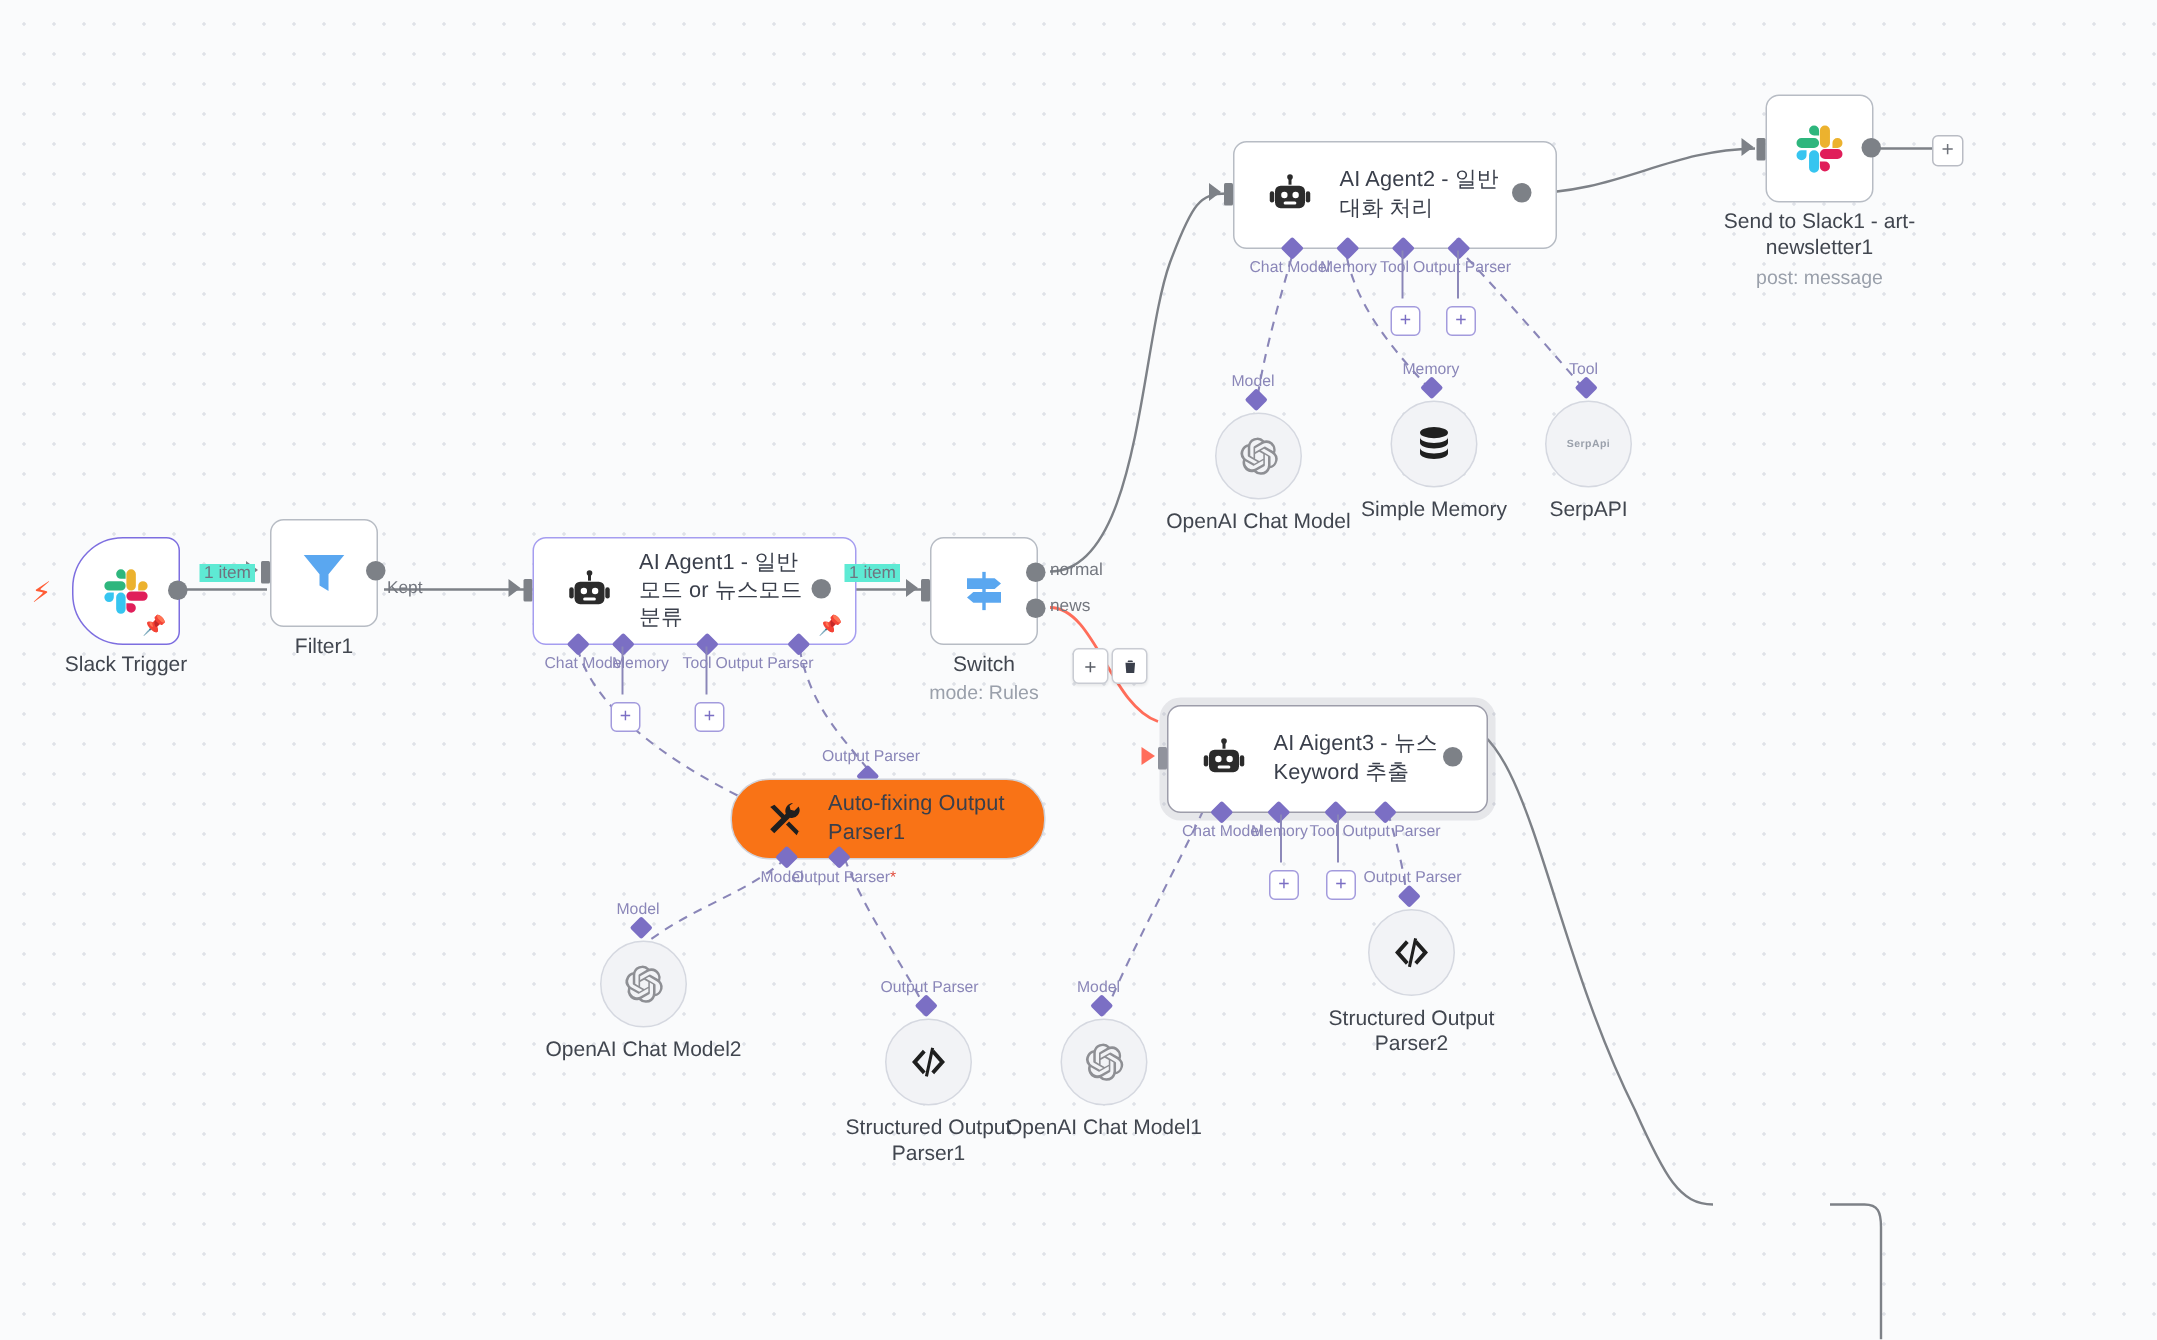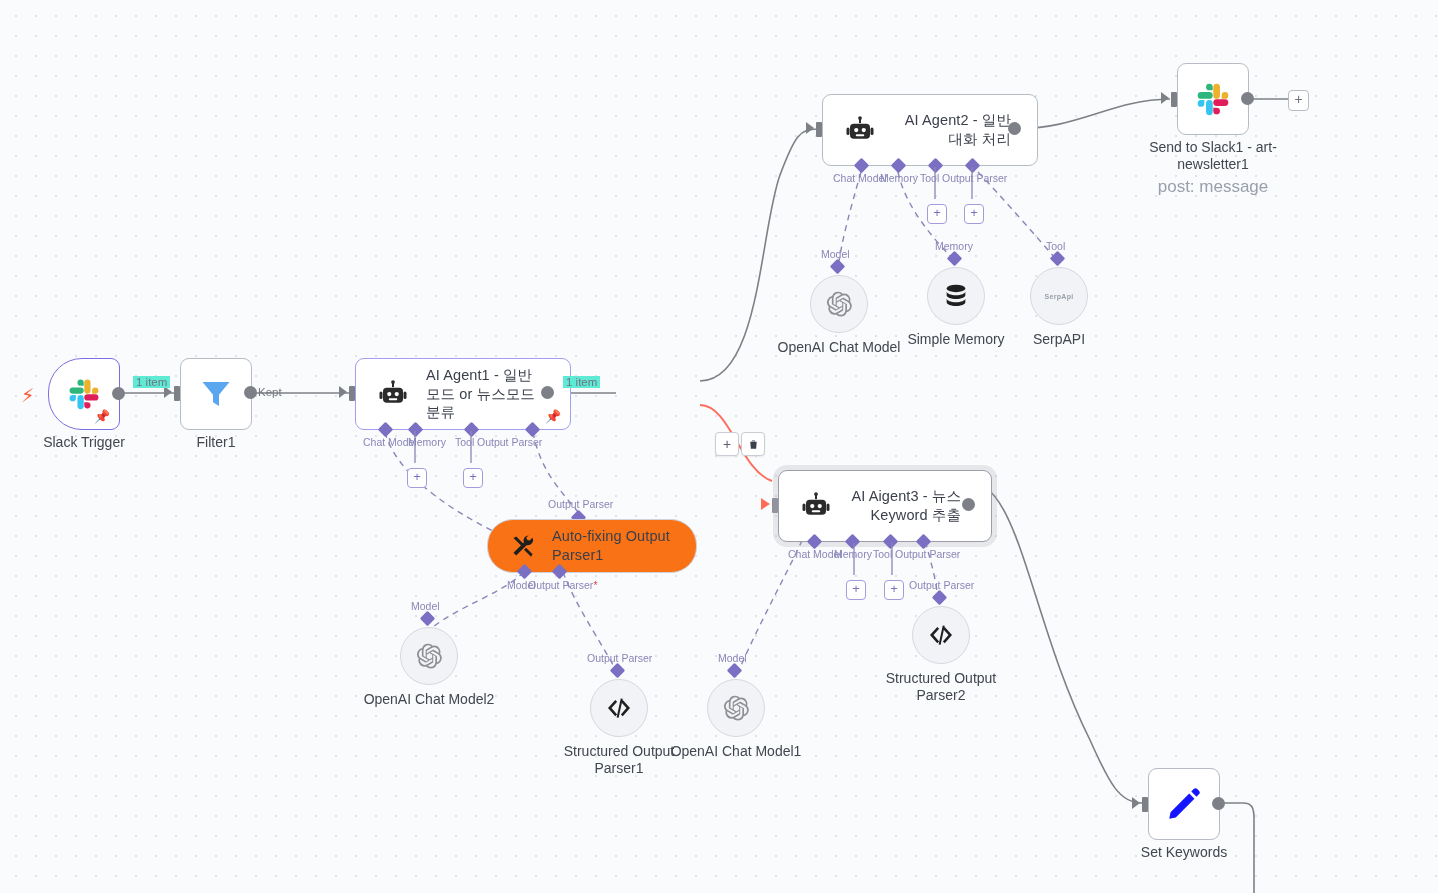--- a/index.html
+++ b/index.html
@@ -24,42 +24,42 @@
   }
   .trigger-box{
     width:70px;height:70px;border:1.5px solid #7d6ee0;
     border-radius:34px 9px 9px 34px;background:#fff;
     display:flex;align-items:center;justify-content:center;position:relative;
   }
   .agent-box{
     height:70px;border:1.5px solid #a59df0;border-radius:9px;background:#fff;
     display:flex;align-items:center;padding-left:22px;gap:18px;position:relative;
   }
-  .agent-box.plain{border-color:#b7bcc4;text-align:right;}
+  .agent-box.plain{border-color:#b7bcc4;}
   .agent-box.selected{box-shadow:0 0 0 5px rgba(160,160,175,.22);border-color:#9d9daa;}
   .pill{
     height:52px;border:1.5px solid #cfd2da;border-radius:26px;background:#f97316;
     display:flex;align-items:center;padding-left:22px;gap:16px;position:relative;
   }
   .circle{
     width:56px;height:56px;border-radius:50%;border:1.5px solid #d5d8e0;background:#f2f3f6;
     display:flex;align-items:center;justify-content:center;
   }
   .title{
     font-size:14.5px;color:#3a3f4b;line-height:1.28;letter-spacing:.1px;
   }
   .caption{
     position:absolute;top:76px;left:50%;transform:translateX(-50%);
     width:190px;text-align:center;font-size:14px;color:#41464f;line-height:1.22;
     white-space:pre-line;
   }
   .caption.sm{top:64px;}
   .subcaption{
     position:absolute;left:50%;transform:translateX(-50%);
-    width:190px;text-align:center;font-size:17px;color:#9aa0ab;
+    width:190px;text-align:center;font-size:13px;color:#9aa0ab;
   }
 
   
   .out-dot{
     position:absolute;width:13px;height:13px;border-radius:50%;background:#7d8187;
   }
   .in-arrow{
     position:absolute;width:0;height:0;border-top:6px solid transparent;
     border-bottom:6px solid transparent;border-left:8px solid #7d8187;
   }
@@ -148,21 +148,21 @@
           <path fill="#ECB22E" d="M92 48a12 12 0 1112 12H92V48zm-6 0a12 12 0 01-24 0V18a12 12 0 0124 0v30z"></path>
           <path fill="#E01E5A" d="M74 92a12 12 0 11-12 12V92h12zm0-6a12 12 0 010-24h30a12 12 0 010 24H74z"></path>
         </g>
       </svg>
       <div class="pin">📌</div>
     </div>
     <div class="out-dot" style="left:64px;top:29px;"></div>
     <div class="caption">Slack Trigger</div>
   </div>
 
-  <div class="node" style="left:180px;top:358px;">
+  <div class="node" style="left:180px;top:346px;">
     <div class="in-bar" style="left:-6px;top:28px;"></div>
     <div class="in-arrow" style="left:-16px;top:28px;"></div>
     <div class="box">
       <svg width="36" height="36" viewBox="0 0 24 24">
         <path d="M3 4h18l-7 8.5V20l-4-2.5v-5L3 4z" fill="#5AA7F0"></path>
       </svg>
     </div>
     <div class="out-dot" style="left:64px;top:28px;"></div>
     <div class="caption">Filter1</div>
   </div>
@@ -201,20 +201,37 @@
       <path d="M60,3 L60,35" stroke="#8a86b8" stroke-width="1.3" fill="none"></path>
       <path d="M116,3 L116,35" stroke="#8a86b8" stroke-width="1.3" fill="none"></path>
     </svg>
     <div class="plus-btn" style="left:52px;top:110px;">+</div>
     <div class="plus-btn" style="left:108px;top:110px;">+</div>
     <div class="caption"></div>
   </div>
 
   <div class="edge-label" style="left:563px;top:376px;">1 item</div>
 
+  <div class="node" style="left:620px;top:358px;">
+    <div class="in-bar" style="left:-6px;top:28px;"></div>
+    <div class="in-arrow" style="left:-16px;top:28px;"></div>
+    <div class="box">
+      <svg width="34" height="34" viewBox="0 0 24 24">
+        <rect x="11.2" y="3" width="1.6" height="18" fill="#5AA7F0"></rect>
+        <path d="M4 6h13l3 2.5-3 2.5H4z" fill="#5AA7F0"></path>
+        <path d="M20 12.5H7l-3 2.5 3 2.5h13z" fill="#5AA7F0"></path>
+      </svg>
+    </div>
+    <div class="out-dot" style="left:64px;top:17px;"></div>
+    <div class="out-dot" style="left:64px;top:41px;"></div>
+    <div class="out-label" style="left:80px;top:16px;">normal</div>
+    <div class="out-label" style="left:80px;top:40px;color:#73777f;">news</div>
+    <div class="caption" style="top:76px;">Switch</div>
+    <div class="subcaption" style="top:96px;">mode: Rules</div>
+  </div>
 
   <div class="act-btn" style="left:715px;top:432px;">
     <span style="font-size:14px;color:#5c6068;line-height:1;">+</span>
   </div>
   <div class="act-btn" style="left:741px;top:432px;">
     <svg width="11" height="11" viewBox="0 0 24 24">
       <path d="M5 6h14l-1.2 15H6.2L5 6zM9 3h6l1 2H8l1-2z" fill="#3a3f4b"></path>
     </svg>
   </div>
 
@@ -392,26 +409,14 @@
     <div class="conn-label" style="left:-3px;top:-27px;">Output Parser</div>
     <div class="circle">
       <svg width="30" height="30" viewBox="0 0 24 24">
         <path d="M9 5.5L3.2 12 9 18.5l1.5-1.4L6 12l4.5-5.1L9 5.5zM15 5.5l-1.5 1.4L18 12l-4.5 5.1L15 18.5 20.8 12 15 5.5z" fill="#1f1f1f"></path>
         <path d="M13.4 4.3l-3.3 15.2 1.6.35 3.3-15.2-1.6-.35z" fill="#1f1f1f"></path>
       </svg>
     </div>
     <div class="caption sm" style="width:160px;">Structured Output Parser2</div>
   </div>
 
-  <div class="node" style="left:1148px;top:768px;">
-    <div class="in-bar" style="left:-6px;top:29px;"></div>
-    <div class="in-arrow" style="left:-16px;top:29px;"></div>
-    <div class="box">
-      <svg width="38" height="38" viewBox="0 0 24 24">
-        <path d="M3.5 17.2L15.3 5.4l3.3 3.3L6.8 20.5l-4.1.8.8-4.1z" fill="#1414ff"></path>
-        <path d="M16.6 4.1l1.5-1.5a1.6 1.6 0 012.3 0l1 1a1.6 1.6 0 010 2.3l-1.5 1.5-3.3-3.3z" fill="#1414ff"></path>
-      </svg>
-    </div>
-    <div class="out-dot" style="left:64px;top:29px;"></div>
-    <div class="caption">Set Keywords</div>
-  </div>
 
 </div>
 
 </body></html>

